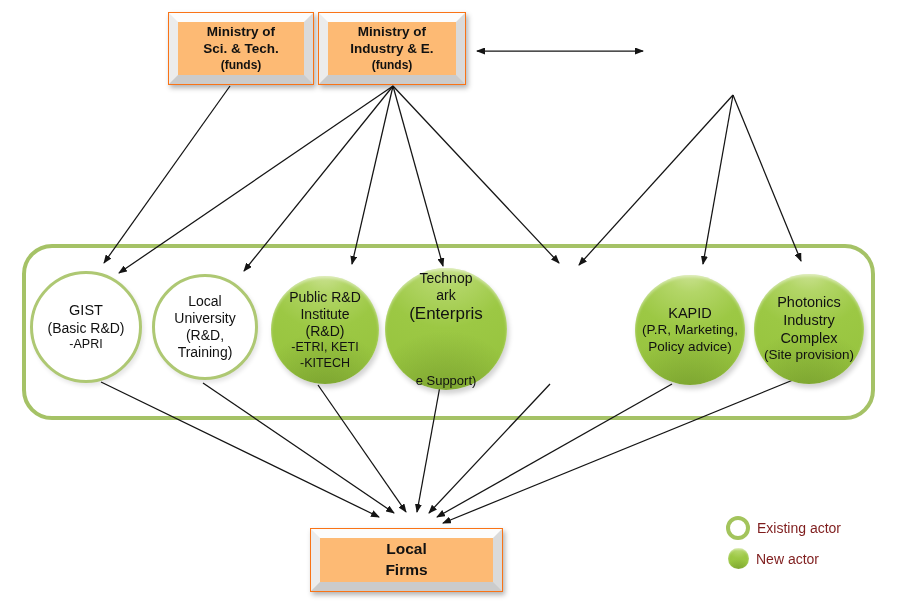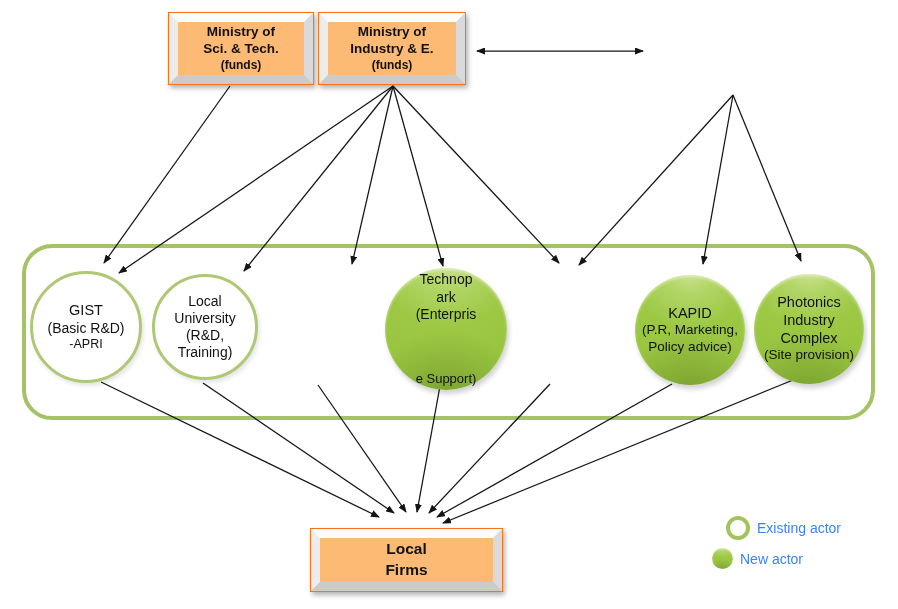--- a/index.html
+++ b/index.html
@@ -40,21 +40,21 @@
   .al.gap{margin-top:9px;}
   
   .legend-row{position:absolute;display:flex;align-items:center;gap:7px;z-index:10;}
   .legend-ring{width:24px;height:24px;border-radius:50%;background:#fff;
     border:4px solid #a3c45c;box-sizing:border-box;}
   .legend-dot{width:21px;height:21px;border-radius:50%;
     background:
       radial-gradient(circle at 50% 118%, rgba(70,100,20,0.40), rgba(70,100,20,0) 52%),
       radial-gradient(circle at 50% -8%, #d3e6a0 0%, #b3d668 20%, #9cc844 48%, #95c23c 100%);
     box-shadow:inset 0 1px 2px rgba(255,255,255,0.5);}
-  .legend-label{font-size:14px;color:#3b82f6;}
+  .legend-label{font-size:14px;color:#7f1d1d;}
 </style>
 </head>
 <body>
 
 <div class="canvas">
 
   <svg id="edges" viewBox="0 0 898 609">
     <defs>
       <marker id="ah" markerWidth="9" markerHeight="7" refX="8" refY="3.5" orient="auto" markerUnits="userSpaceOnUse">
         <path d="M0,0 L9,3.5 L0,7 Z" fill="#141414"></path>
@@ -109,25 +109,32 @@
     <div class="al sm">-APRI</div>
   </div>
 
   <div class="actor existing" style="left:152px;top:274px;width:106px;height:106px;">
     <div class="al">Local</div>
     <div class="al">University</div>
     <div class="al">(R&amp;D,</div>
     <div class="al">Training)</div>
   </div>
 
+  <div class="actor new" style="left:271px;top:276px;width:108px;height:108px;">
+    <div class="al">Public R&amp;D</div>
+    <div class="al">Institute</div>
+    <div class="al">(R&amp;D)</div>
+    <div class="al sm">-ETRI, KETI</div>
+    <div class="al sm">-KITECH</div>
+  </div>
 
   <div class="actor new" style="left:385px;top:268px;width:122px;height:122px;">
     <div class="al">Technop</div>
     <div class="al">ark</div>
-    <div class="al sm" style="font-size:14px;">(Enterpris</div>
+    <div class="al sm" style="font-size:17px;">(Enterpris</div>
     <div class="al sm gap" style="font-size:13px;margin-top:48px;">e Support)</div>
   </div>
 
 
   <div class="actor new" style="left:635px;top:275px;width:110px;height:110px;">
     <div class="al lg">KAPID</div>
     <div class="al" style="font-size:13.5px;">(P.R, Marketing,</div>
     <div class="al" style="font-size:13.5px;">Policy advice)</div>
   </div>
 
@@ -143,18 +150,18 @@
     <div class="box-content">
       <div class="box-line">Local</div>
       <div class="box-line">Firms</div>
     </div>
   </div>
 
   <div class="legend-row" style="left:726px;top:516px;">
     <span class="legend-ring"></span>
     <span class="legend-label">Existing actor</span>
   </div>
-  <div class="legend-row" style="left:712px;top:548px;">
+  <div class="legend-row" style="left:728px;top:548px;">
     <span class="legend-dot"></span>
     <span class="legend-label">New actor</span>
   </div>
 
 </div>
 
 </body></html>

